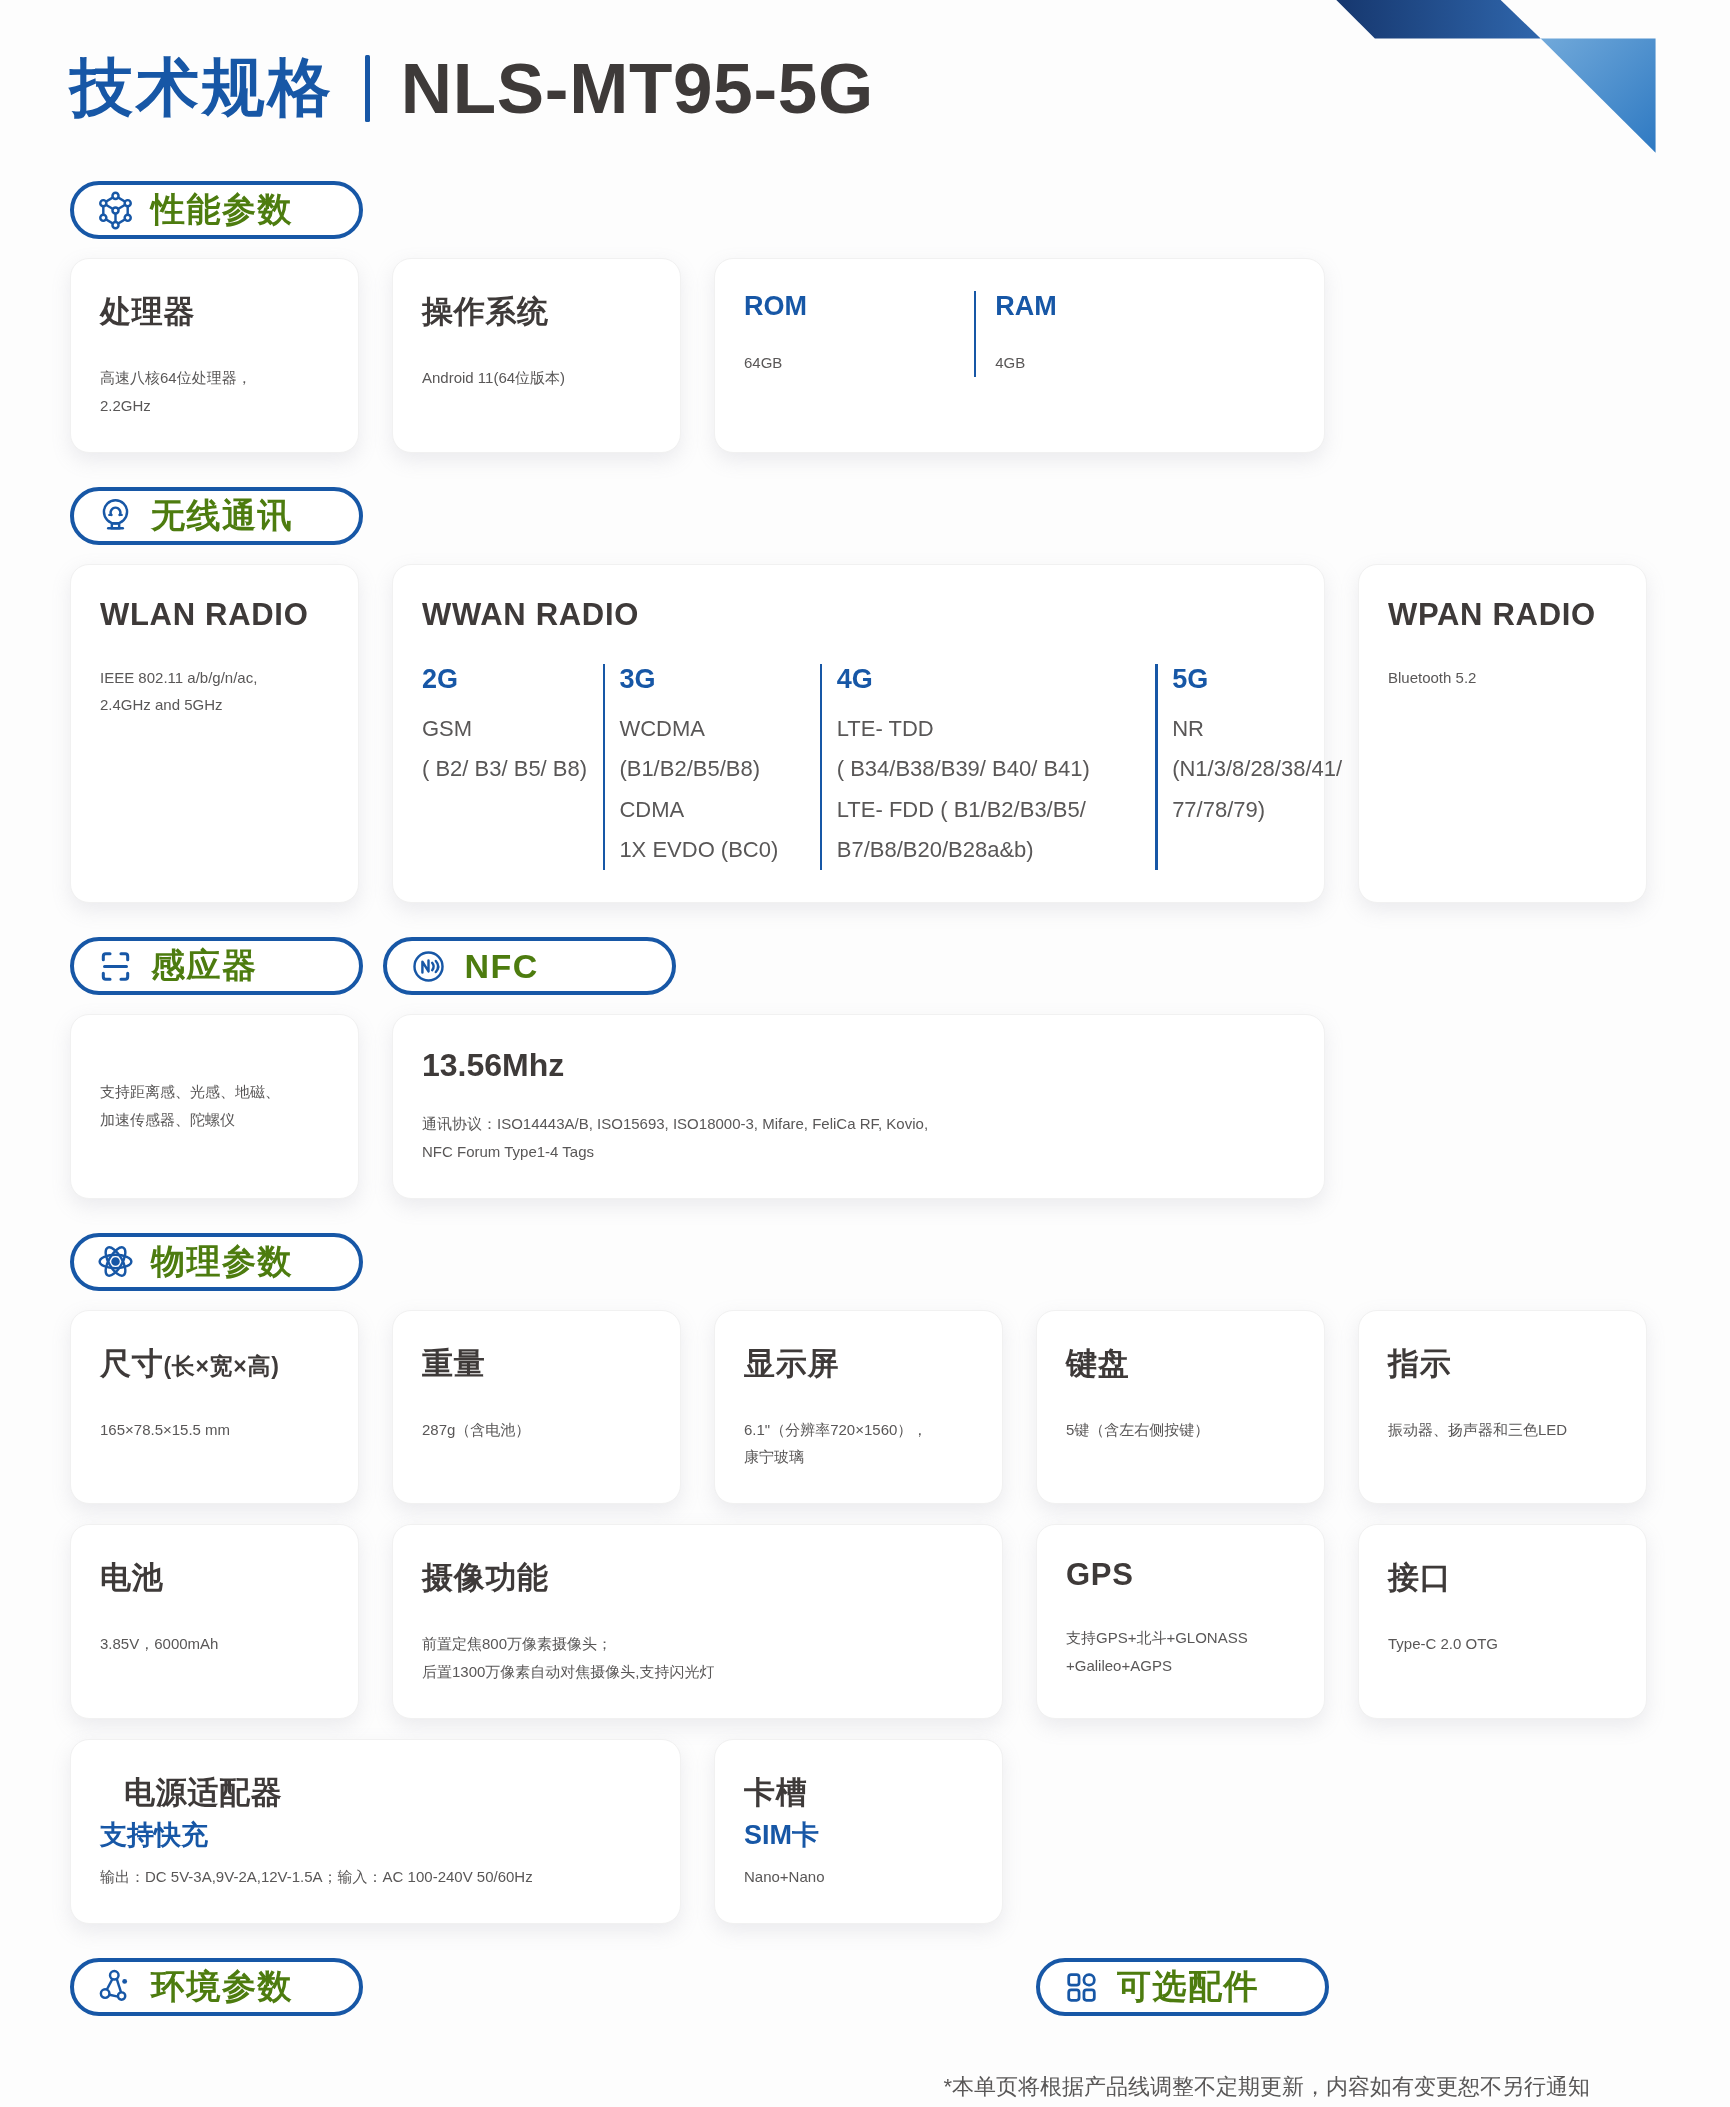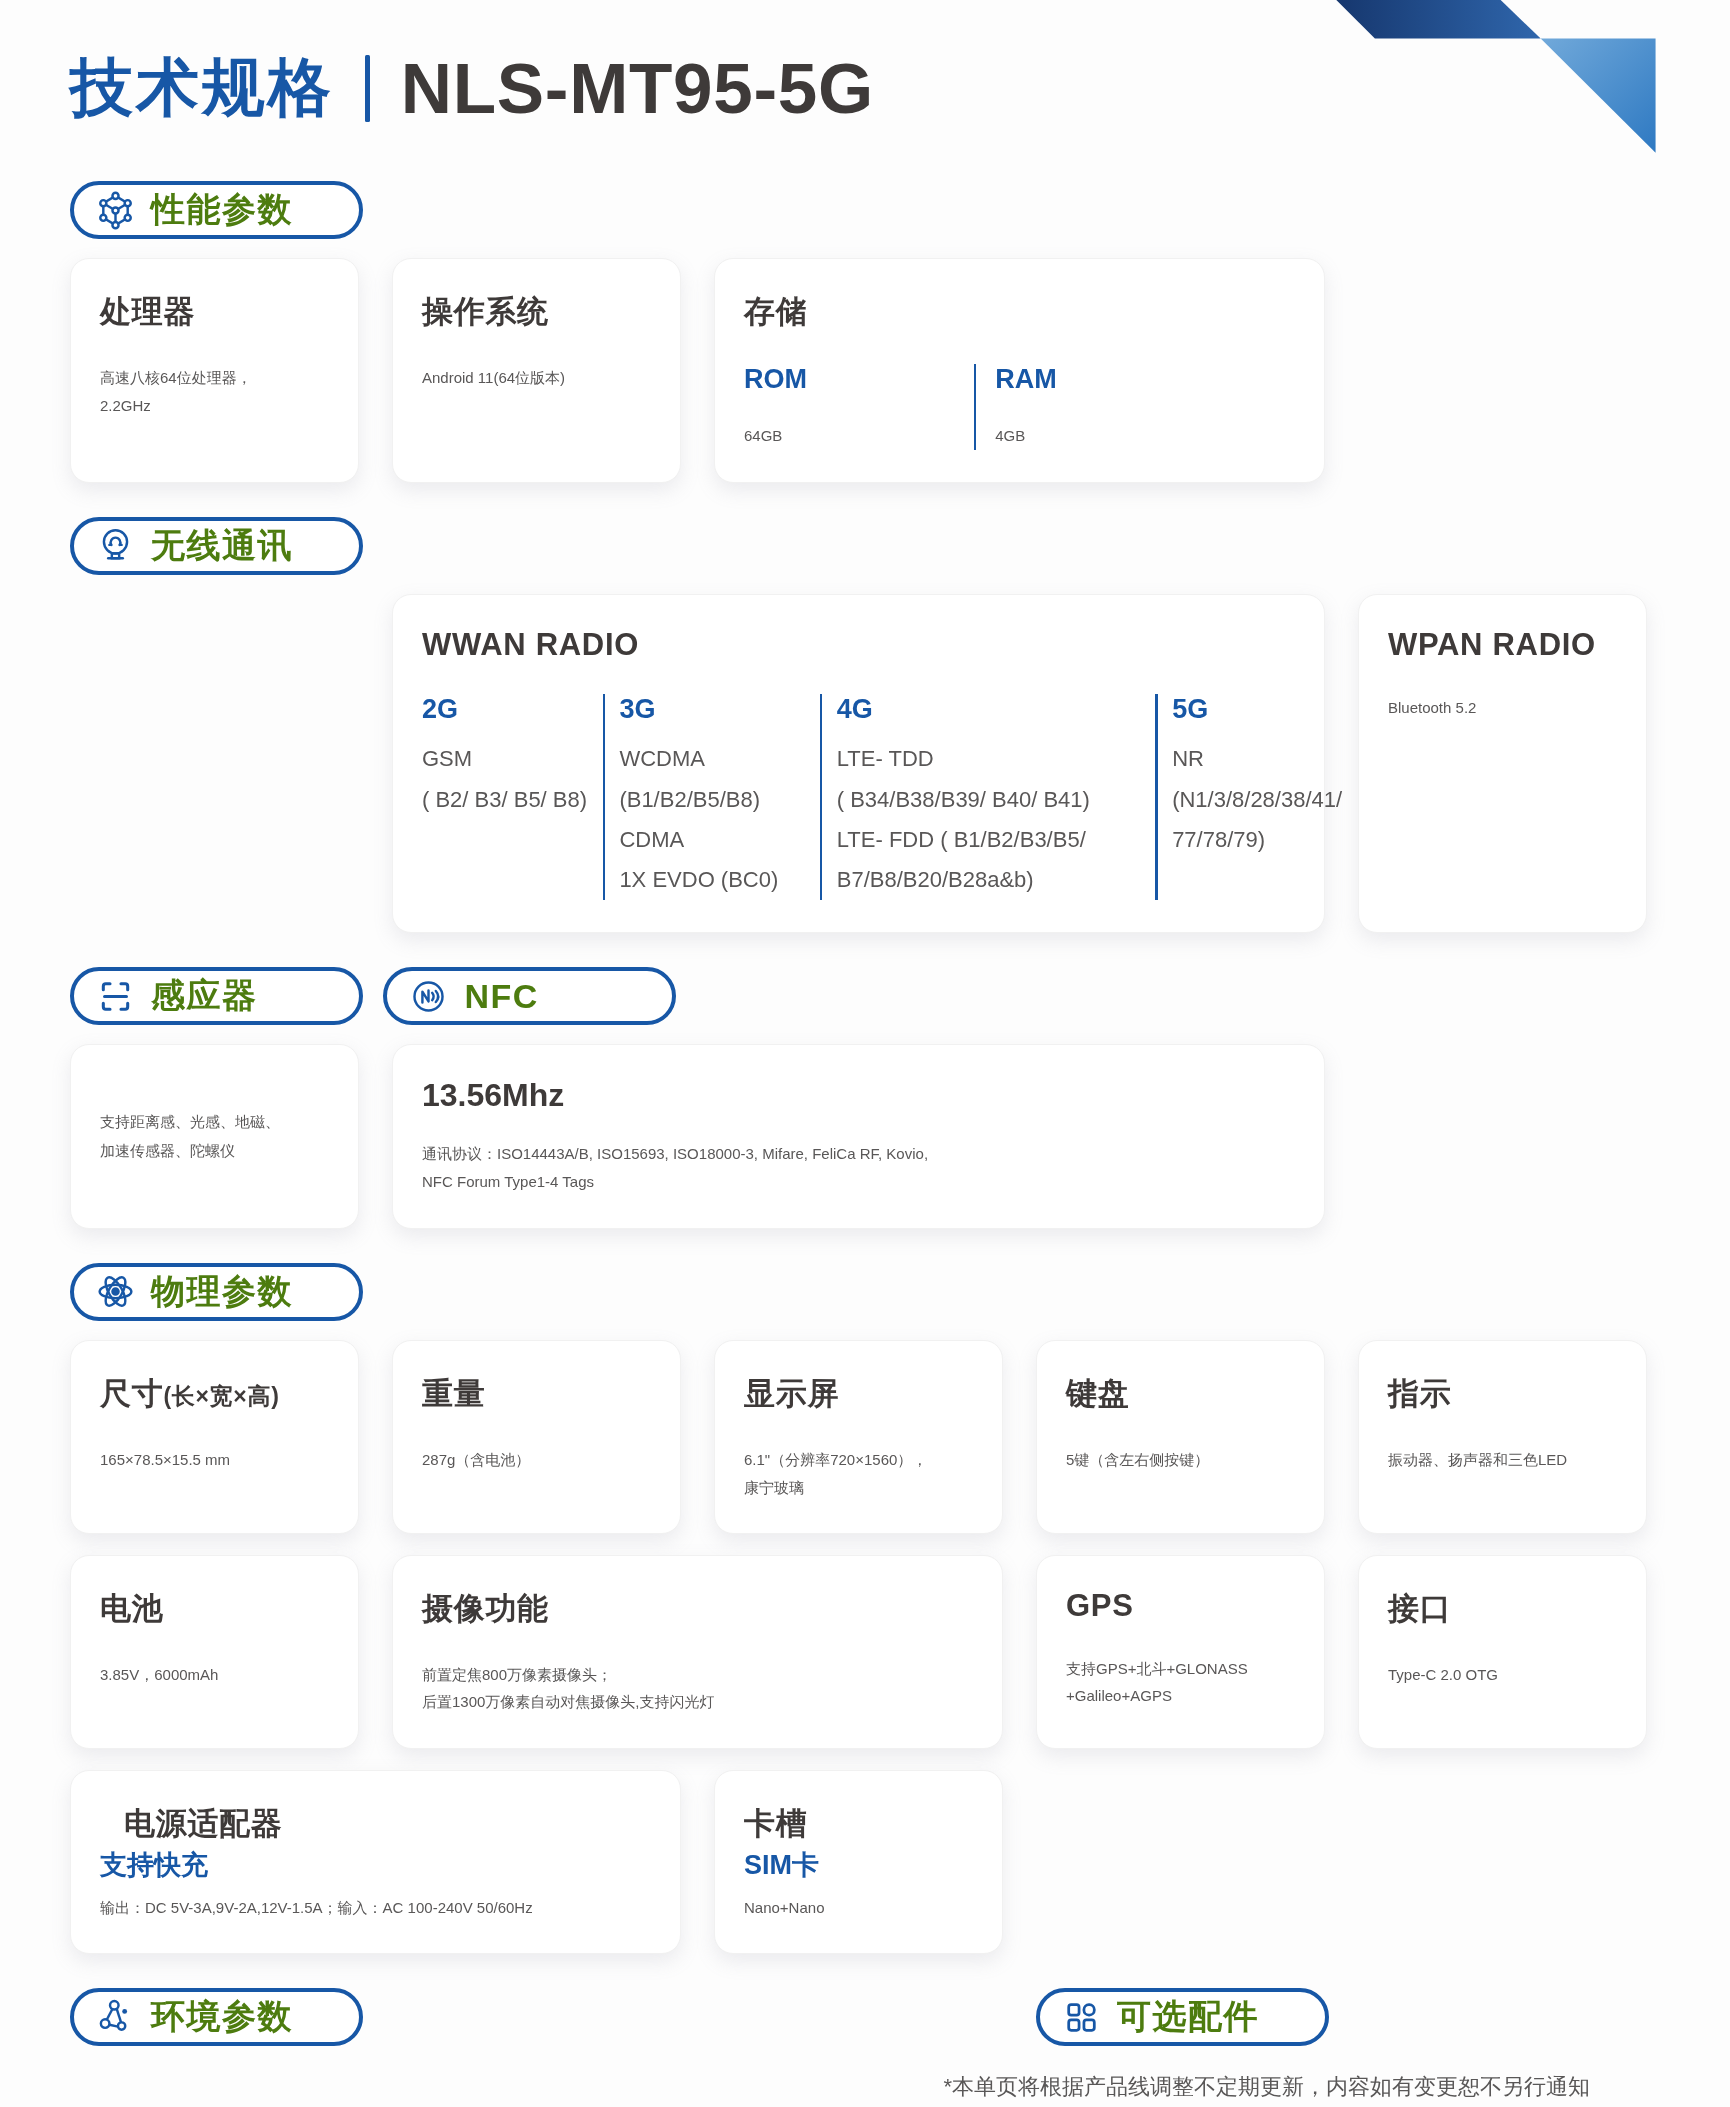--- a/index.html
+++ b/index.html
@@ -127,21 +127,20 @@
       <div class="card">
         <div class="card-title">处理器</div>
         <div class="card-line">高速八核64位处理器，</div>
         <div class="card-line">2.2GHz</div>
       </div>
       <div class="card">
         <div class="card-title">操作系统</div>
         <div class="card-line">Android 11(64位版本)</div>
       </div>
       <div class="card sp2">
-        <div class="card-title">存储</div>
         <div class="st-cols">
           <div class="st-col">
             <div class="blue-label">ROM</div>
             <div class="card-line">64GB</div>
           </div>
           <div class="vdiv"></div>
           <div class="st-col">
             <div class="blue-label">RAM</div>
             <div class="card-line">4GB</div>
           </div>
@@ -158,20 +157,25 @@
           <line x1="25" y1="31" x2="22" y2="31"></line>
             <line x1="39" y1="31" x2="42" y2="31"></line>
           <rect x="26" y="45" width="12" height="8"></rect>
           <line x1="20" y1="53" x2="44" y2="53"></line>
         </g>
       </svg>
       <span class="pill-label">无线通讯</span>
     </div>
 
     <div class="row r-wifi">
+      <div class="card">
+        <div class="card-title">WLAN RADIO</div>
+        <div class="card-line">IEEE 802.11 a/b/g/n/ac,</div>
+        <div class="card-line">2.4GHz and 5GHz</div>
+      </div>
       <div class="card c2s3">
         <div class="card-title">WWAN RADIO</div>
         <div class="wwan-grid">
           <div class="wwan-col">
             <div class="blue-label">2G</div>
             <div class="card-line">GSM</div>
             <div class="card-line">( B2/ B3/ B5/ B8)</div>
           </div>
           <div class="vdiv"></div>
           <div class="wwan-col">

